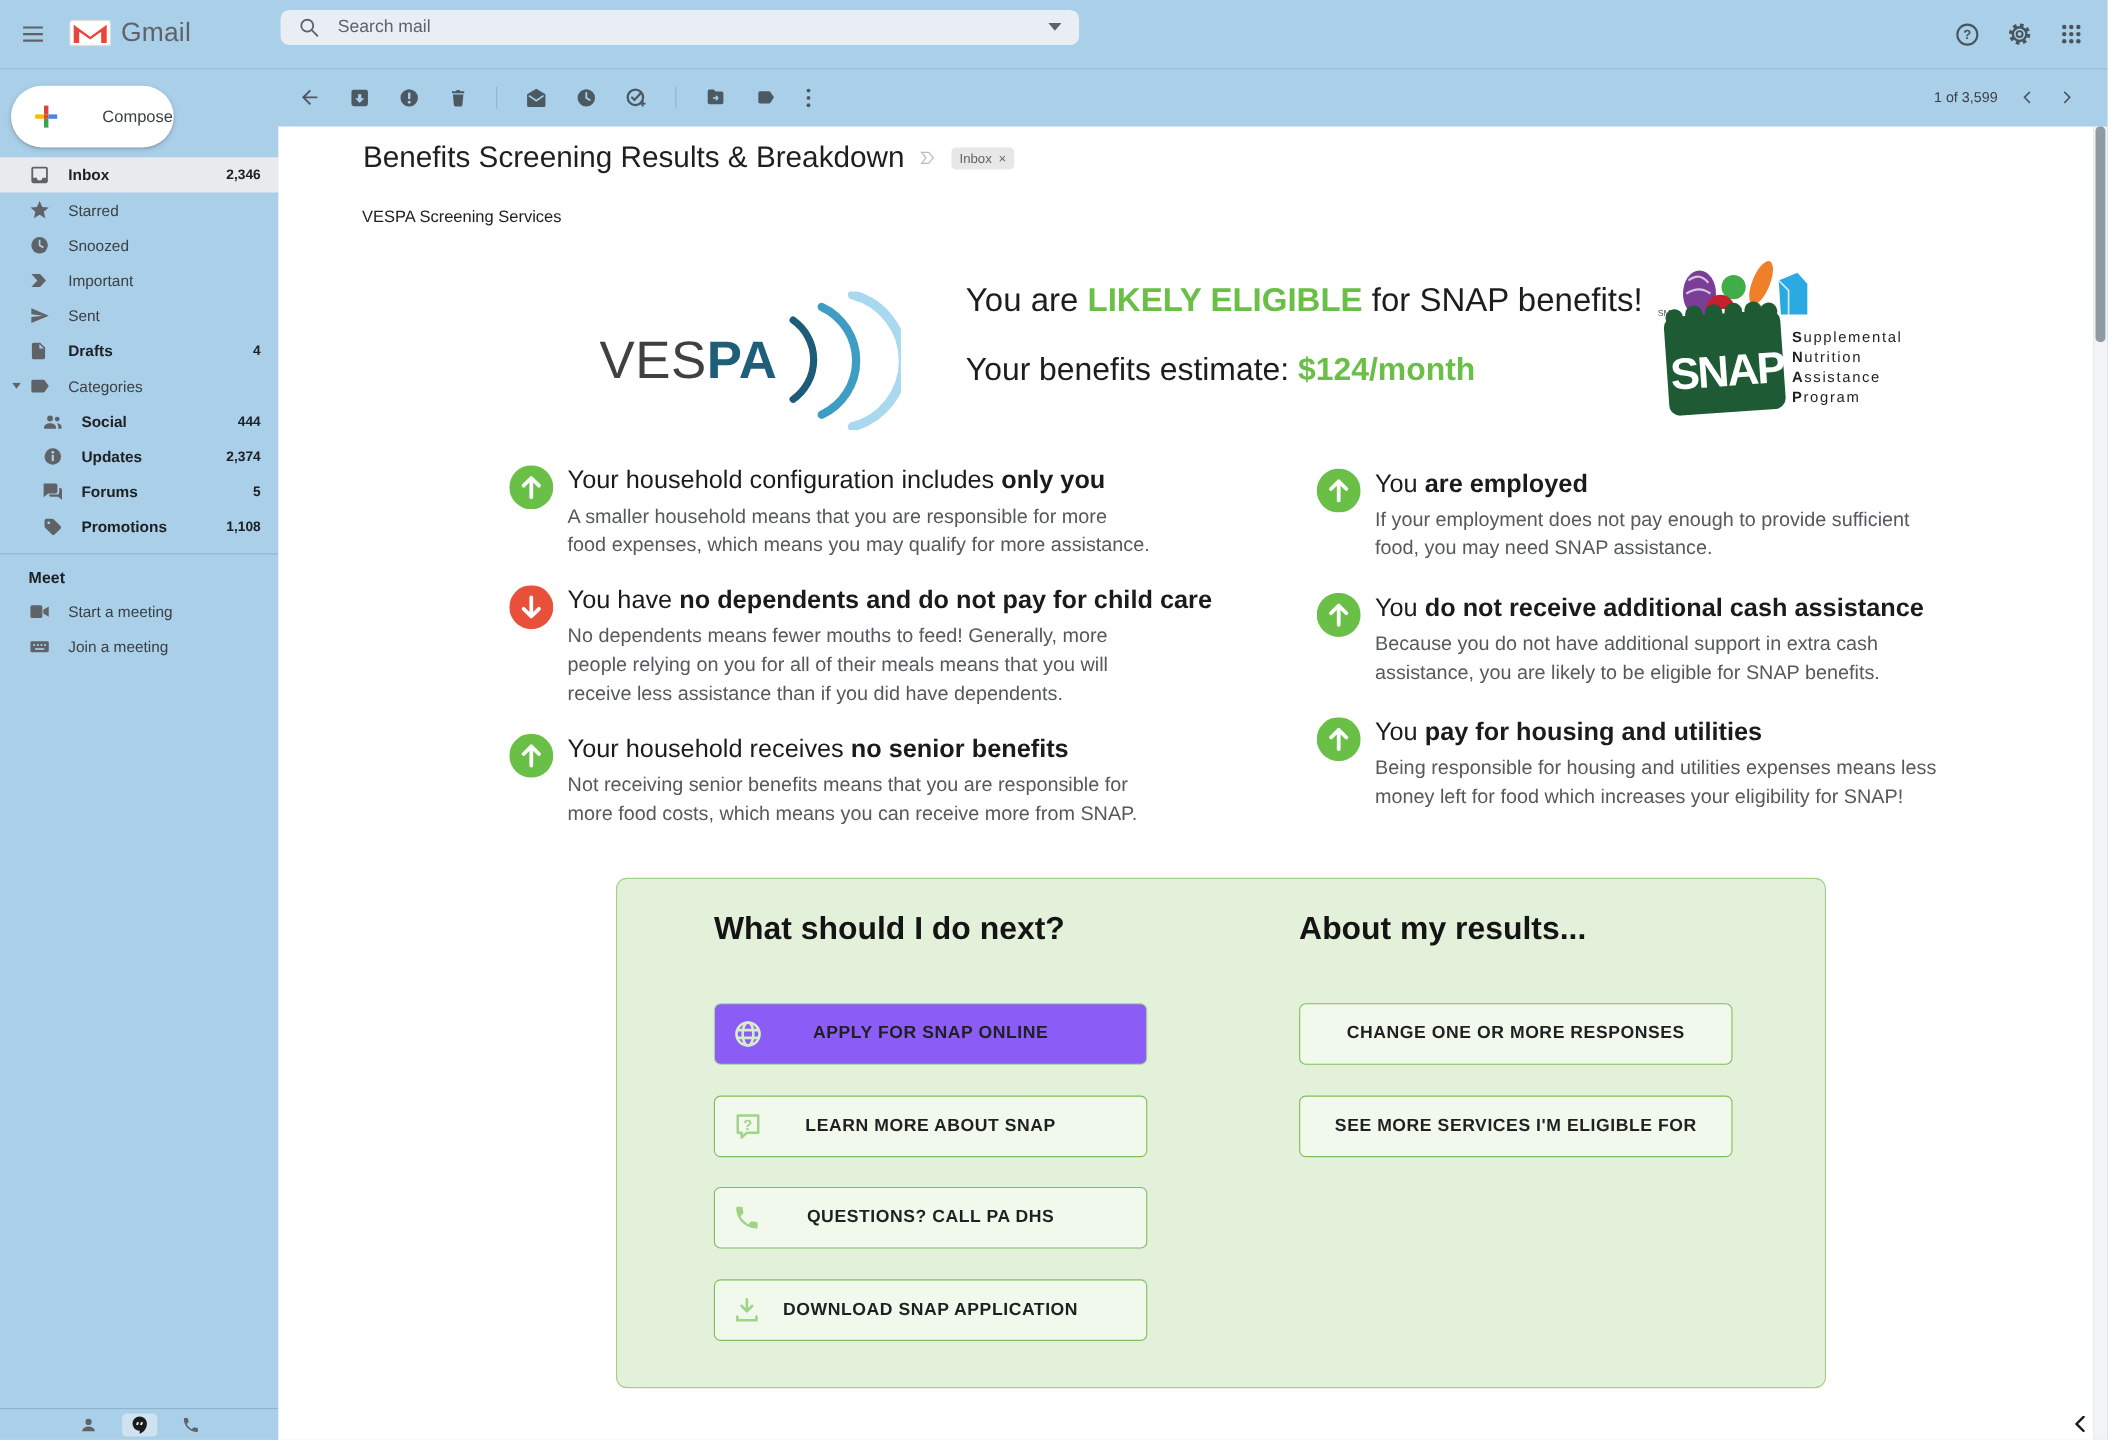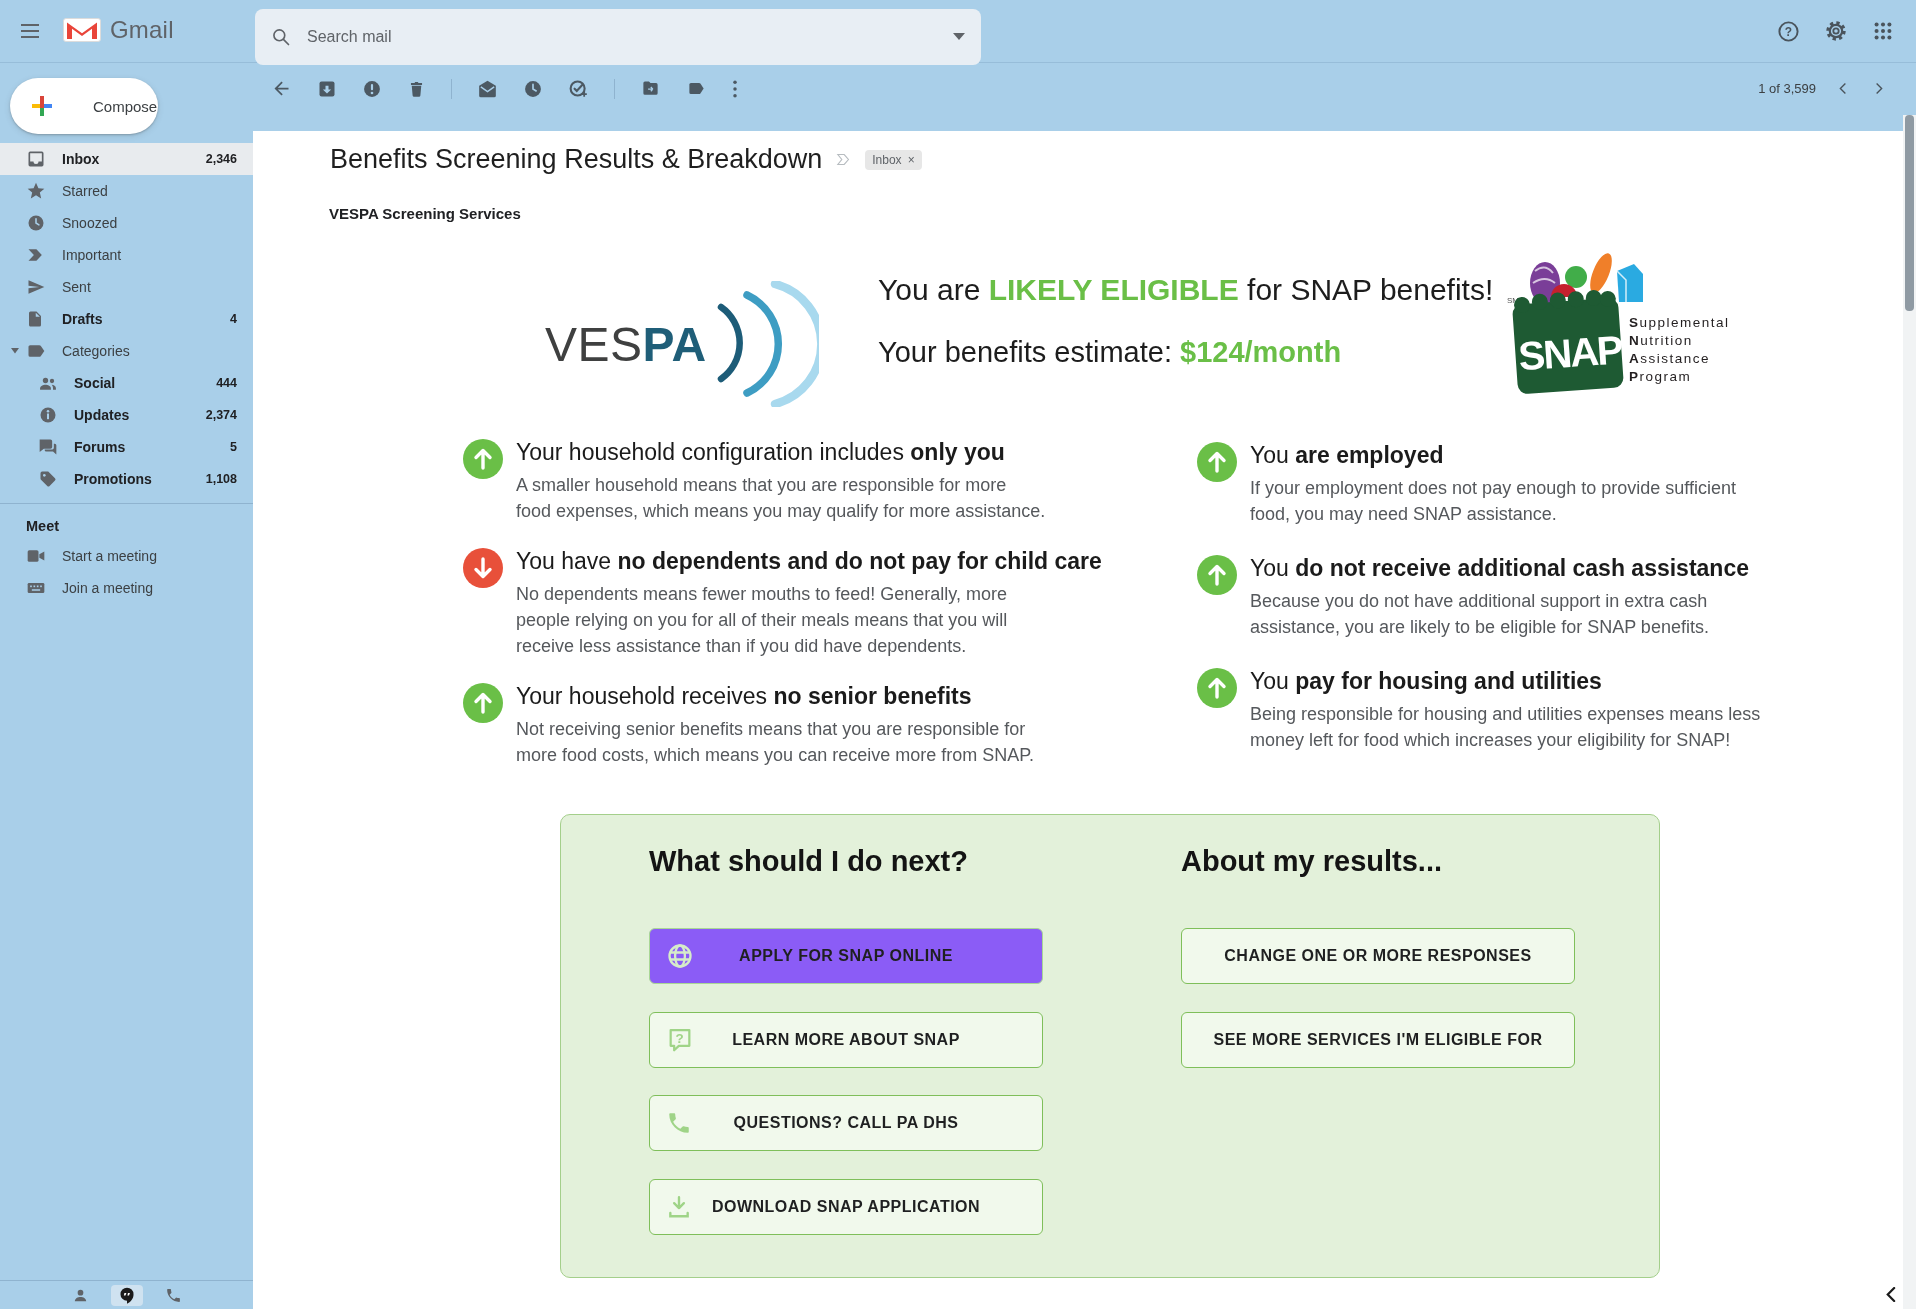--- a/index.html
+++ b/index.html
@@ -6,21 +6,21 @@
   body{
     width:1916px;height:1309px;position:relative;overflow:hidden;
     background:#a9cfe9;font-family:"Liberation Sans",sans-serif;color:#202124;
   }
   svg{display:block}
   
   .topbar{position:absolute;left:0;top:0;width:1916px;height:62px;border-bottom:1px solid #97bdd9;}
   .hamburger{position:absolute;left:18px;top:19px;cursor:pointer;}
   .gmail-logo{position:absolute;left:62px;top:15px;display:flex;align-items:center;gap:8px;}
   .gmail-word{font-size:24px;color:#5f6368;letter-spacing:0.2px;}
-  .searchbar{position:absolute;left:255px;top:9px;width:726px;height:56px;background:#e8eef4;border-radius:8px;display:flex;align-items:center;padding:0 16px;box-sizing:border-box;}
+  .searchbar{position:absolute;left:255px;top:9px;width:726px;height:32px;background:#e8eef4;border-radius:8px;display:flex;align-items:center;padding:0 16px;box-sizing:border-box;}
   .search-input{flex:1;border:none;background:transparent;outline:none;font-size:16px;color:#3c4043;margin-left:14px;font-family:"Liberation Sans",sans-serif;}
   .search-input::placeholder{color:#5f6368;opacity:1;}
   .top-right{position:absolute;right:22px;top:0;height:62px;display:flex;align-items:center;gap:24px;}
   .tr-btn{cursor:pointer;}
   
   .toolbar{position:absolute;left:253px;top:62px;right:0;height:53px;display:flex;align-items:center;gap:25px;padding-left:18px;}
   .tb-sep{width:1px;height:20px;background:#8fb3cf;}
   .tb-btn{cursor:pointer;}
   .pager{position:absolute;right:30px;top:62px;height:53px;display:flex;align-items:center;gap:20px;}
   .pager-text{font-size:13px;color:#3c4043;}
@@ -36,26 +36,26 @@
   .nav-item.selected{background:#e8ebee;}
   .nav-icon{width:20px;margin-right:16px;flex:0 0 auto;}
   .nav-count{margin-left:auto;margin-right:16px;font-size:12.5px;}
   .expand-tri{position:absolute;left:11px;top:13px;}
   .side-divider{height:1px;background:#8fb3cf;margin-top:8px;}
   .meet-title{padding:14px 0 6px 26px;font-size:14.5px;font-weight:bold;color:#202124;}
   
   .chatbar{position:absolute;left:0;bottom:0;width:253px;height:28px;border-top:1px solid #8fb3cf;display:flex;align-items:center;justify-content:center;gap:22px;}
   .chat-sel{background:#cfe2f0;border-radius:4px;padding:2px 8px;}
   
-  .card{position:absolute;left:253px;top:115px;right:13px;bottom:0;background:#fff;margin-top:16px;}
+  .card{position:absolute;left:253px;top:115px;right:13px;bottom:0;background:#fff;}
   .subject-row{position:absolute;left:77px;top:13px;display:flex;align-items:center;gap:12px;}
   .subject{font-size:27px;font-weight:normal;color:#1f1f1f;}
   .chip{background:#e7e7e7;border-radius:4px;padding:3px 7px;font-size:12px;color:#5f6368;display:flex;align-items:center;gap:6px;}
   .chip-x{cursor:pointer;font-size:12px;}
-  .sender{position:absolute;left:76px;top:74px;font-size:15px;font-weight:bold;color:#202124;}
+  .sender{position:absolute;left:76px;top:74px;font-size:15px;font-weight:normal;color:#202124;}
   
   .vespa{position:absolute;left:292px;top:150px;display:flex;align-items:center;}
   .vespa-text{font-size:48px;letter-spacing:0.5px;}
   .vespa-ves{color:#3f4040;font-weight:normal;}
   .vespa-pa{color:#1f5e78;font-weight:bold;}
   .headline{position:absolute;left:625px;top:142px;font-size:30px;color:#1d1d1d;}
   .estimate{position:absolute;left:625px;top:205px;font-size:29px;color:#1d1d1d;}
   .green-em{color:#6abf47;font-weight:bold;}
   .snap-logo{position:absolute;left:1252px;top:120px;}
   

